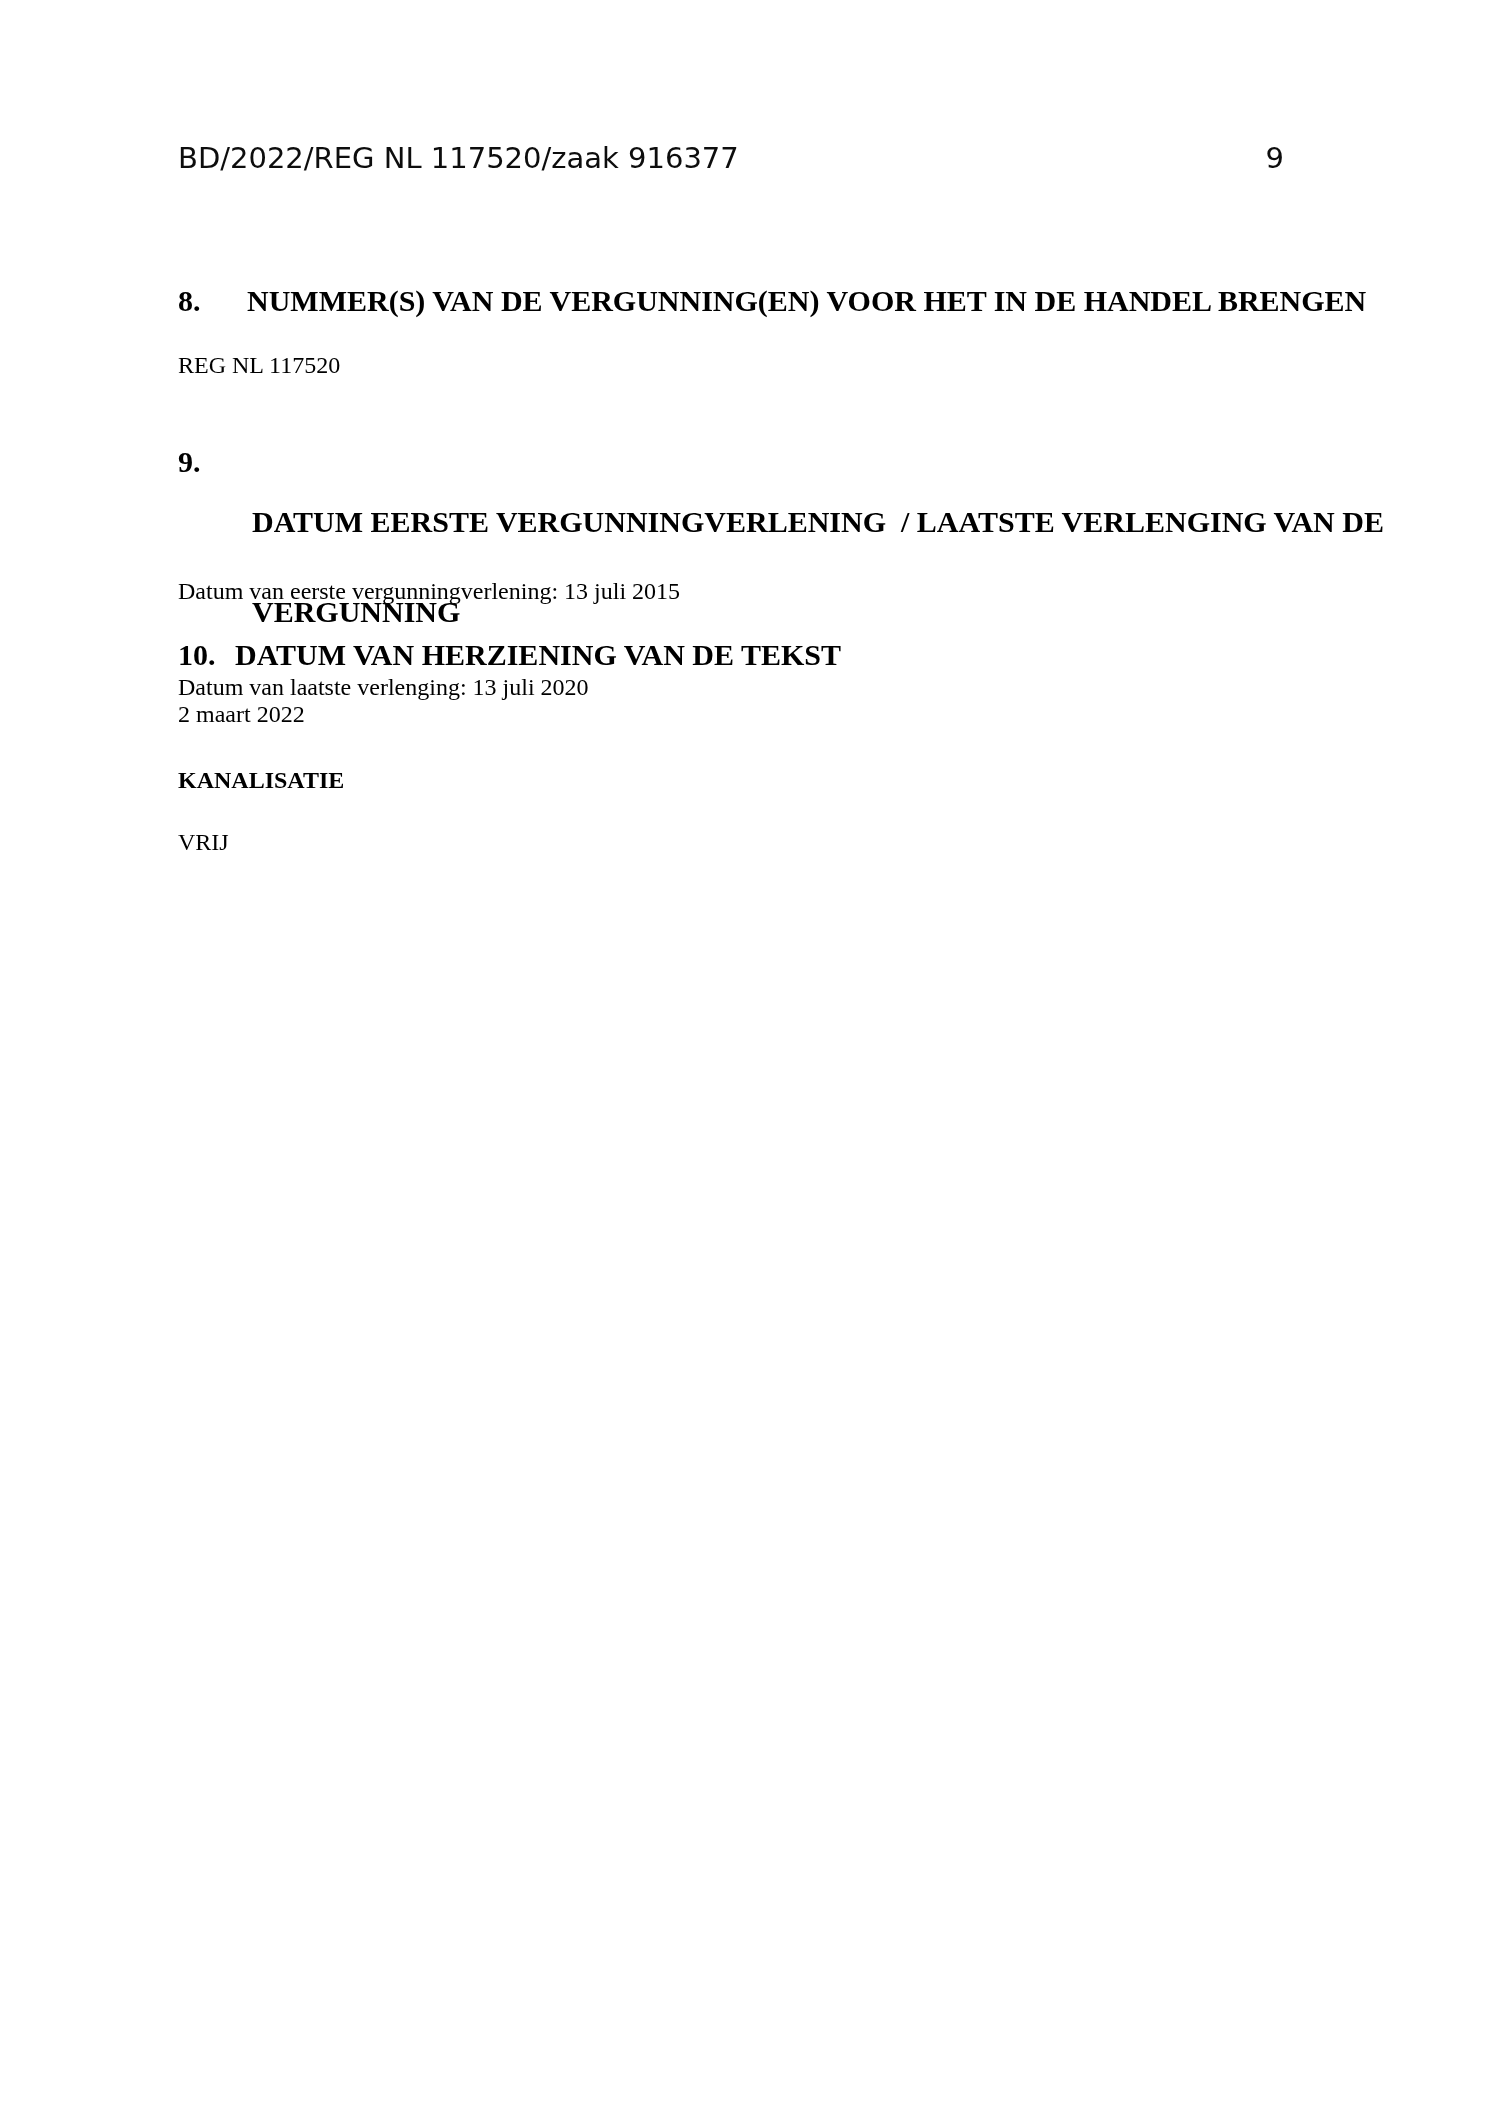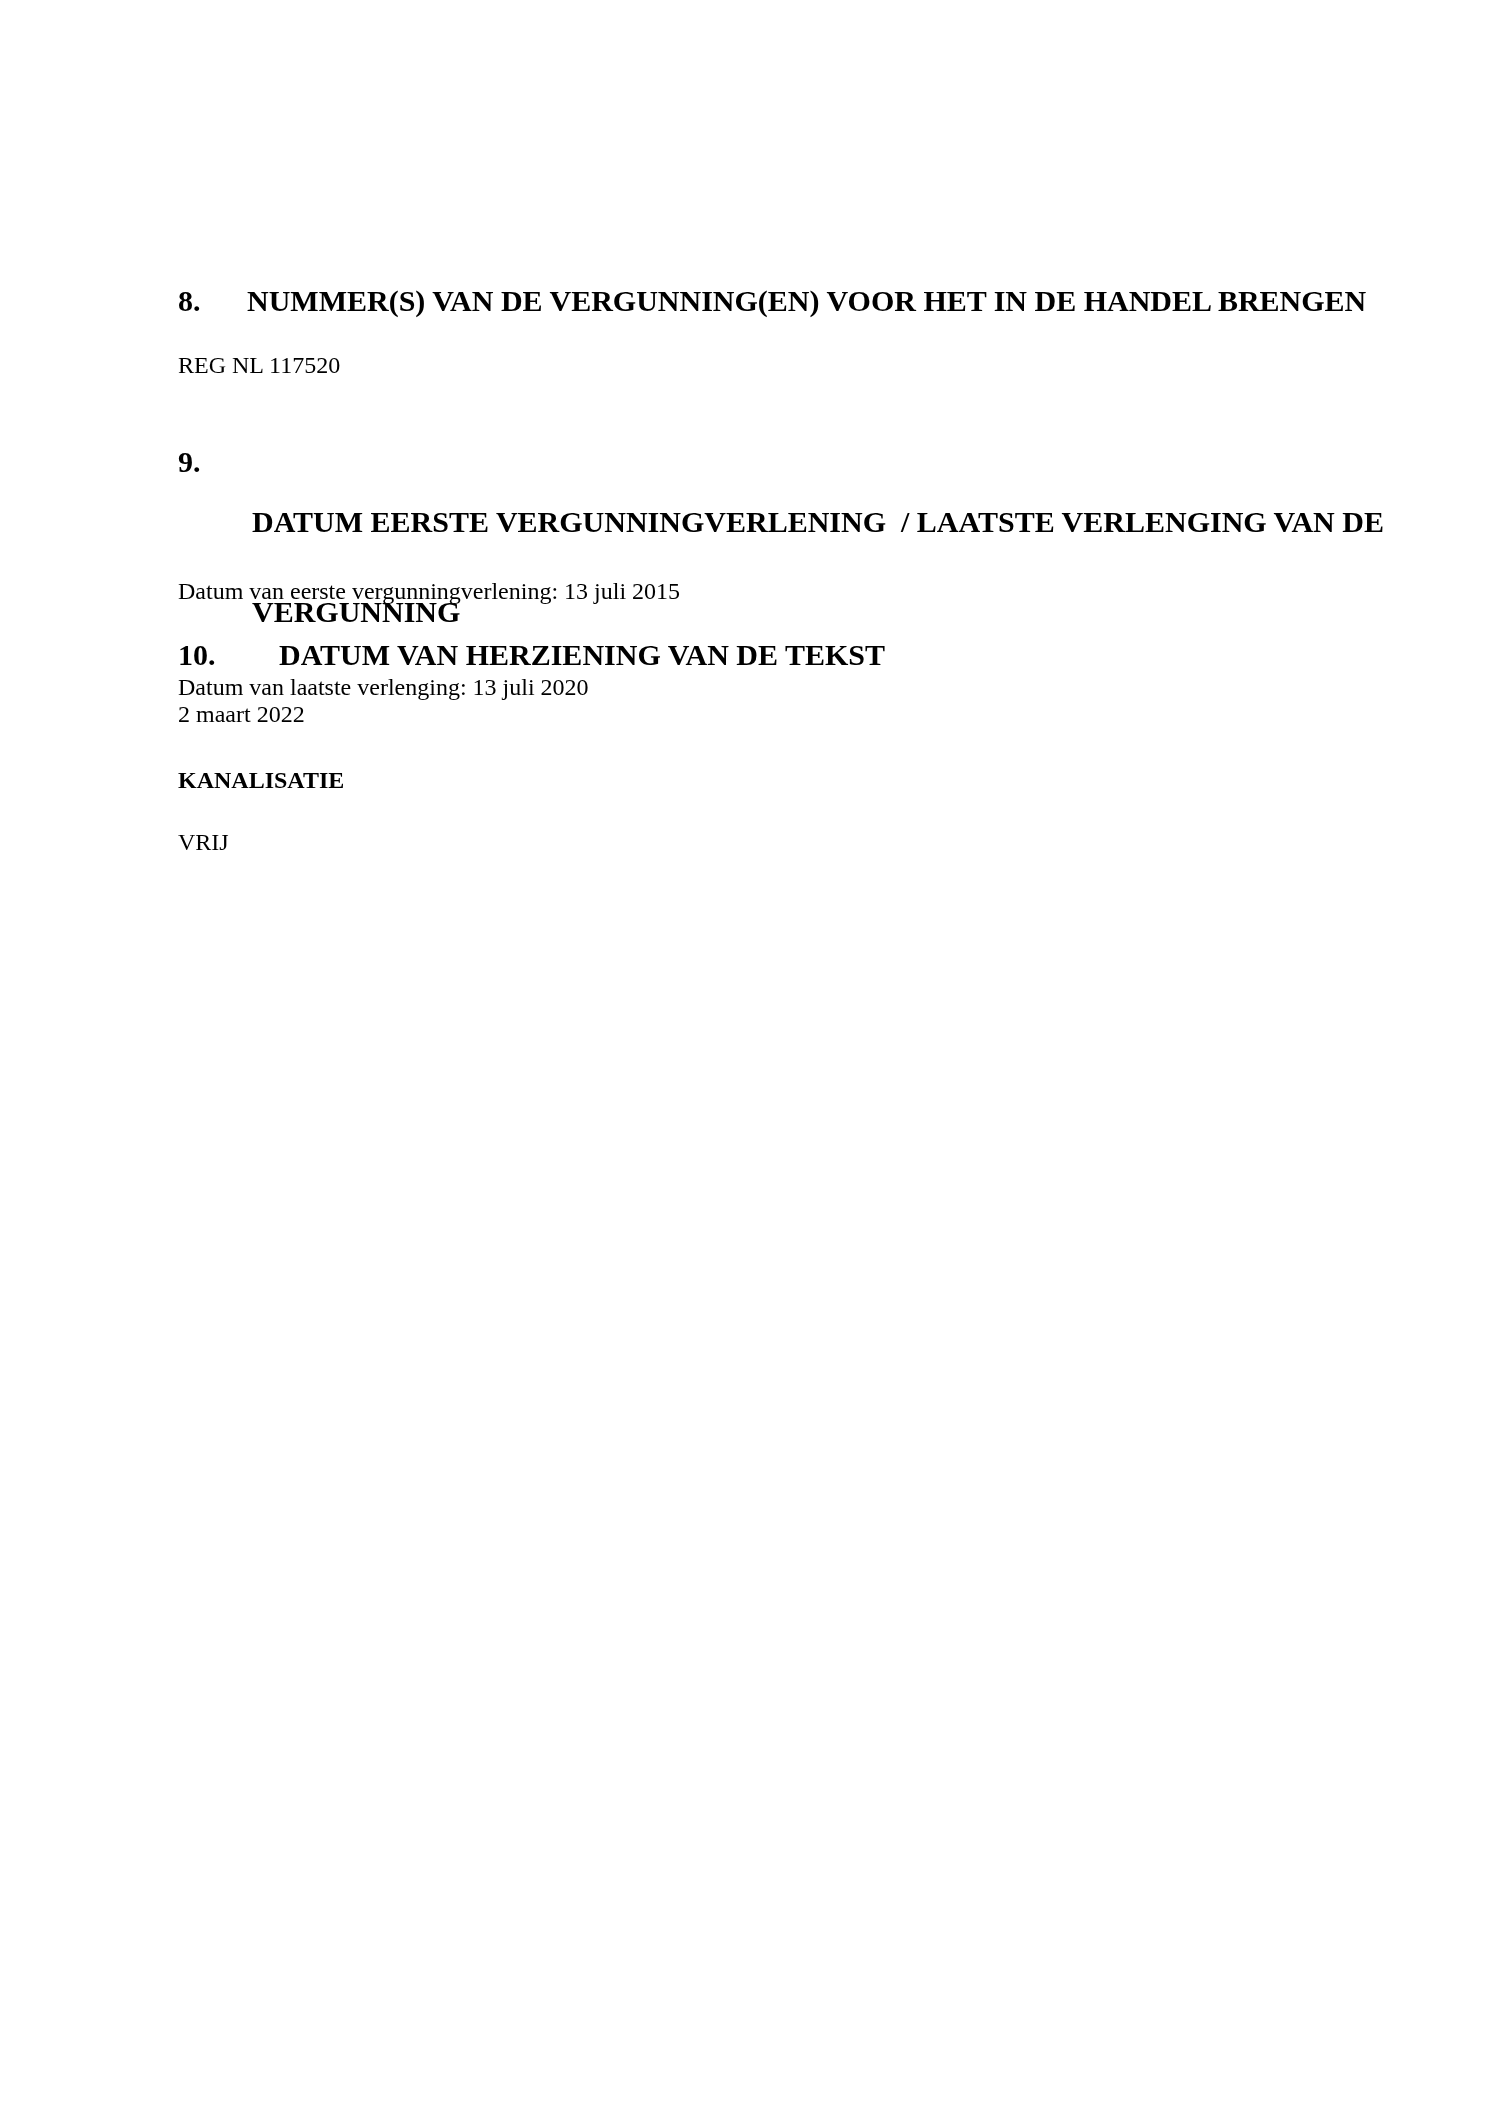--- a/index.html
+++ b/index.html
@@ -43,21 +43,21 @@
   }
   .heading .num { flex: 0 0 auto; }
   .heading .title-wrap { flex: 0 0 auto; }
 
   .s8-heading { top: 285px; }
   .s8-heading .num { width: 69px; }     
 
   .s9-heading { top: 447px; line-height: 30px; }
   .s9-heading .num { width: 74px; }     
 
-  .s10-heading { top: 639px; gap: 44px; }
+  .s10-heading { top: 639px; }
   .s10-heading .num { width: 57px; }    
 
   .kanalisatie-heading {
     top: 764px;
     font-weight: bold;
     font-size: 24px;
     line-height: 32px;
     white-space: pre;
   }
 
@@ -72,20 +72,24 @@
   .s10-body { top: 698px; }
   .vrij-body { top: 826px; }
 
   .h-line, .b-line { white-space: pre; }
 </style>
 </head>
 <body>
 
 <div class="page">
 
+  <div class="abs header-row">
+    <span>BD/2022/REG NL 117520/zaak 916377</span>
+    <span>9</span>
+  </div>
 
   <div class="abs heading s8-heading">
     <span class="num">8.</span>
     <span class="title-wrap h-line">NUMMER(S) VAN DE VERGUNNING(EN) VOOR HET IN DE HANDEL BRENGEN</span>
   </div>
   <div class="abs body-text s8-body">REG NL 117520</div>
 
   <div class="abs heading s9-heading">
     <span class="num">9.</span>
     <span class="title-wrap">

